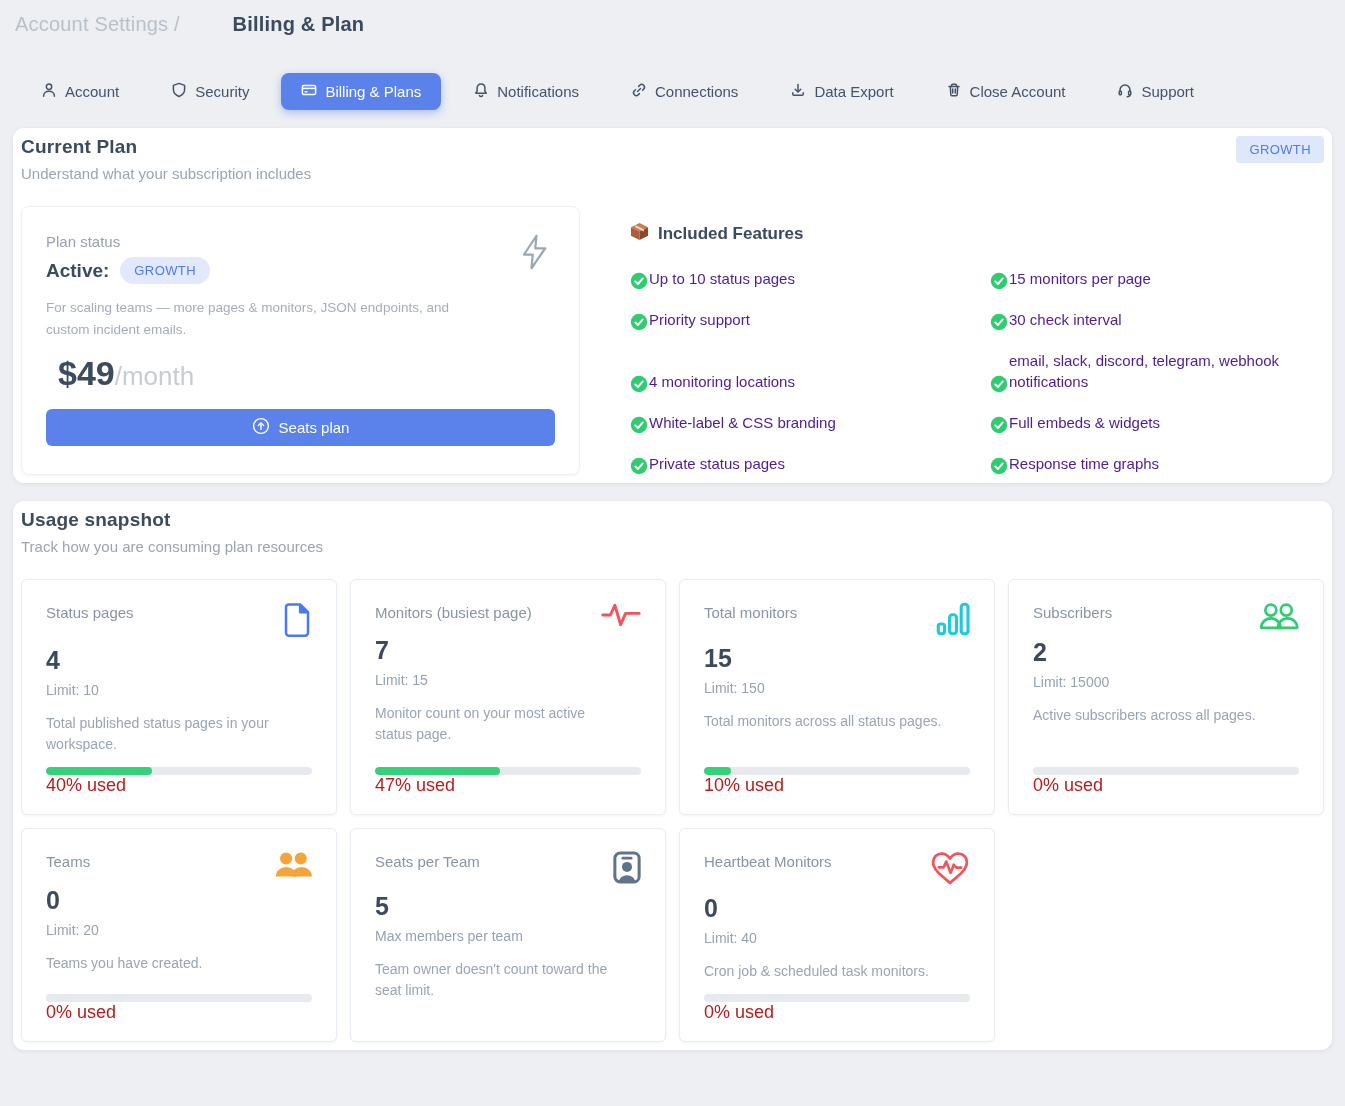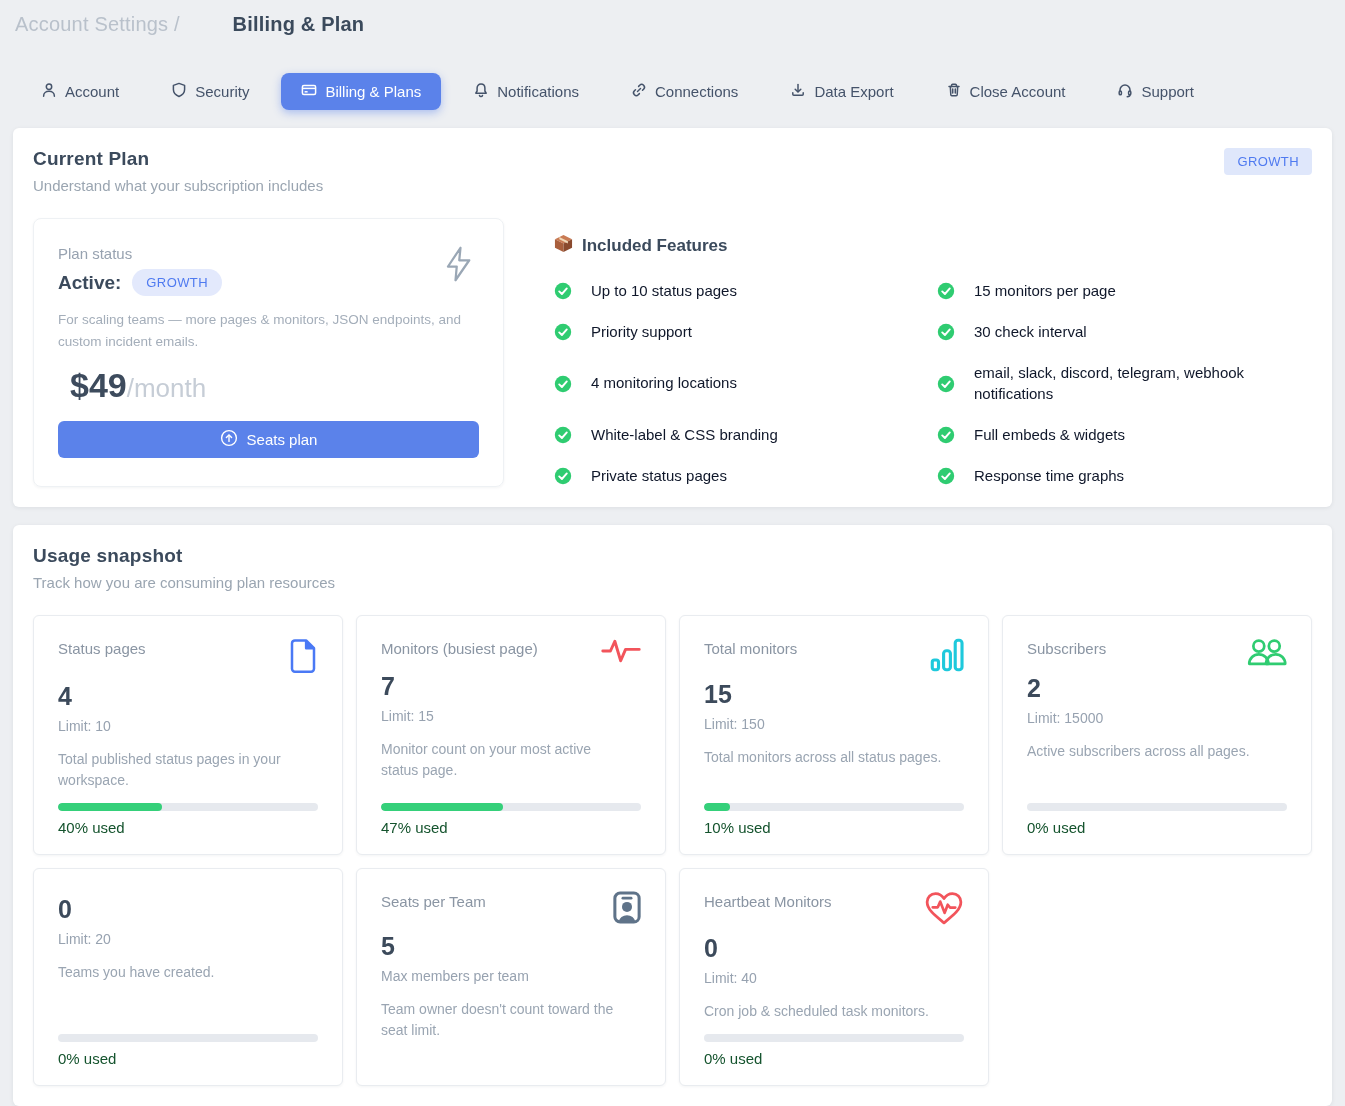--- a/index.html
+++ b/index.html
@@ -22,36 +22,36 @@
     display:flex; align-items:center; gap:8px;
     padding:9px 20px; font-size:15px; color:#45536a;
     border-radius:8px; background:transparent; border:none; cursor:pointer;
     font-family:"Liberation Sans", sans-serif; white-space:nowrap;
   }
   .tab svg { flex:0 0 auto; }
   .tab.active { background:#5b82ea; color:#fff; box-shadow:0 3px 8px rgba(91,130,234,.45); }
 
   
   .panel {
-    margin-top:18px; background:#fff; border-radius:6px;
+    margin-top:18px; background:#fff; border-radius:11px;
     box-shadow:0 1px 4px rgba(25,35,55,.08);
-    padding:20px;
+    padding:8px;
   }
   .panel-head { display:flex; justify-content:space-between; align-items:flex-start; }
   .panel-title { font-size:19px; font-weight:700; color:#3b4a5c; letter-spacing:.2px; }
   .panel-sub { font-size:15px; color:#9aa5b1; margin-top:7px; }
   .growth-chip {
     background:#dfe7fb; color:#4f7af0; font-size:13px; font-weight:500;
     padding:6px 13px; border-radius:4px; letter-spacing:.4px;
   }
 
   
   .plan-body { display:flex; margin-top:24px; }
   .plan-card {
-    width:471px; flex:0 0 auto; position:relative;
+    width:559px; flex:0 0 auto; position:relative;
     border:1px solid #eef1f4; border-radius:8px;
     box-shadow:0 1px 3px rgba(25,35,55,.05);
     padding:26px 24px;
   }
   .bolt { position:absolute; top:26px; right:30px; }
   .plan-status-label { color:#97a2b0; font-size:15px; }
   .plan-active-row { margin-top:7px; display:flex; align-items:center; gap:11px; }
   .plan-active { font-size:19px; font-weight:700; color:#3b4a5c; }
   .plan-pill { background:#e3e9fc; color:#4f7af0; border-radius:14px; padding:6px 14px; font-size:13px; letter-spacing:.4px; }
   .plan-desc { margin-top:13px; color:#a4aeba; font-size:13.5px; line-height:1.6; max-width:410px; }
@@ -65,41 +65,41 @@
     cursor:pointer; font-family:"Liberation Sans", sans-serif;
   }
 
   
   .features { flex:1; margin-left:50px; padding-top:16px; }
   .features-title { display:flex; align-items:center; gap:9px; font-size:17px; font-weight:700; color:#3b4a5c; }
   .features-grid {
     margin-top:22px; display:grid; grid-template-columns:1fr 1fr;
     column-gap:26px; row-gap:19px; max-width:740px;
   }
-  .feature { display:flex; align-items:center; gap:19px; font-size:15px; color:#0f172a; line-height:1.45; }
+  .feature { display:flex; align-items:flex-end; gap:1px; font-size:15px; color:#4c1d95; line-height:1.45; }
   .feature svg { flex:0 0 auto; margin-top:1px; }
 
   
   .usage-grid { margin-top:24px; display:grid; grid-template-columns:repeat(4,1fr); gap:13px; }
   .ucard {
     border:1px solid #e9ecf0; border-radius:6px;
     box-shadow:0 1px 3px rgba(25,35,55,.05);
     padding:22px 24px 18px; display:flex; flex-direction:column;
     background:#fff;
   }
   .ucard-top { display:flex; justify-content:space-between; align-items:flex-start; }
   .ucard-title { font-size:15px; color:#8a95a3; padding-top:2px; }
   .ucard-icon { flex:0 0 auto; margin-left:10px; }
   .ucard-value { font-size:25px; font-weight:700; color:#3c4a5b; margin-top:4px; }
   .ucard-limit { font-size:14px; color:#97a2b0; margin-top:7px; }
   .ucard-desc { font-size:14px; color:#9aa5b2; line-height:1.5; margin-top:15px; max-width:250px; }
   .bar-wrap { margin-top:auto; padding-top:12px; }
   .bar { height:8px; background:#e6e9ee; border-radius:4px; overflow:hidden; }
   .bar-fill { height:100%; background:#35d07a; border-radius:4px; width:0; }
-  .used { font-size:15px; color:#14532d; margin-top:8px; }
+  .used { font-size:18px; color:#b91c1c; }
   .no-bar-pad { margin-top:auto; }
 </style>
 </head>
 <body>
 
 <div class="page">
 
   <div class="breadcrumb">
     <span class="crumb-section">Account Settings /</span>
     <span class="crumb-page">Billing &amp; Plan</span>
@@ -371,20 +371,29 @@
         <div class="ucard-desc">Active subscribers across all pages.</div>
         <div class="bar-wrap">
           <div class="bar">
               <div class="bar-fill" style="width: 0%;"></div>
             </div>
           <div class="used">0% used</div>
         </div>
       </div>
 
       <div class="ucard">
+        <div class="ucard-top">
+          <div class="ucard-title">Teams</div>
+          <span class="ucard-icon"><svg width="38" height="27" viewBox="0 0 44 30" fill="#f5a43c">
+                <circle cx="14" cy="8" r="7"></circle>
+                <circle cx="31" cy="8" r="7"></circle>
+                <path d="M2 29a12 11 0 0 1 24 0z"></path>
+                <path d="M20 29a12 11 0 0 1 24 0z"></path>
+              </svg></span>
+        </div>
         <div class="ucard-value">0</div>
         <div class="ucard-limit">Limit: 20</div>
         <div class="ucard-desc">Teams you have created.</div>
         <div class="bar-wrap">
           <div class="bar">
               <div class="bar-fill" style="width: 0%;"></div>
             </div>
           <div class="used">0% used</div>
         </div>
       </div>

